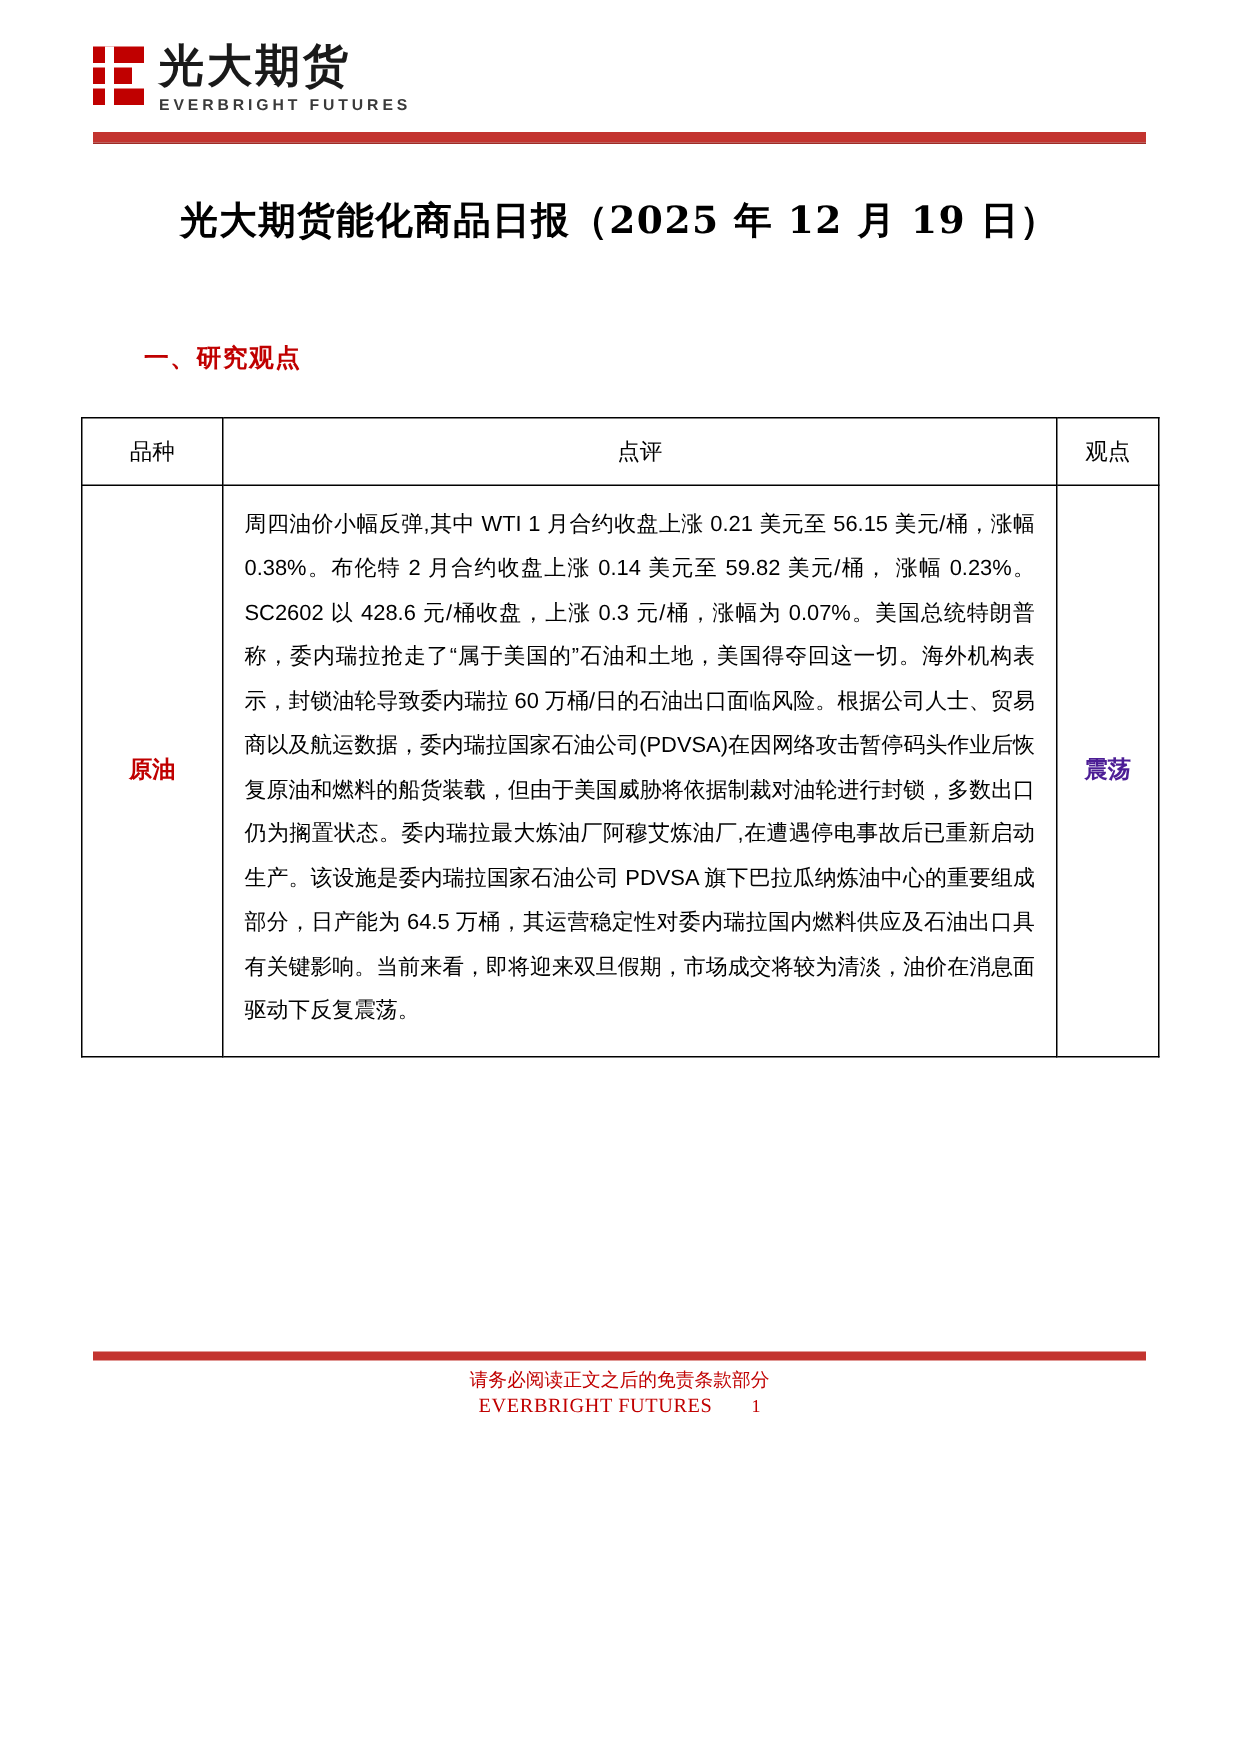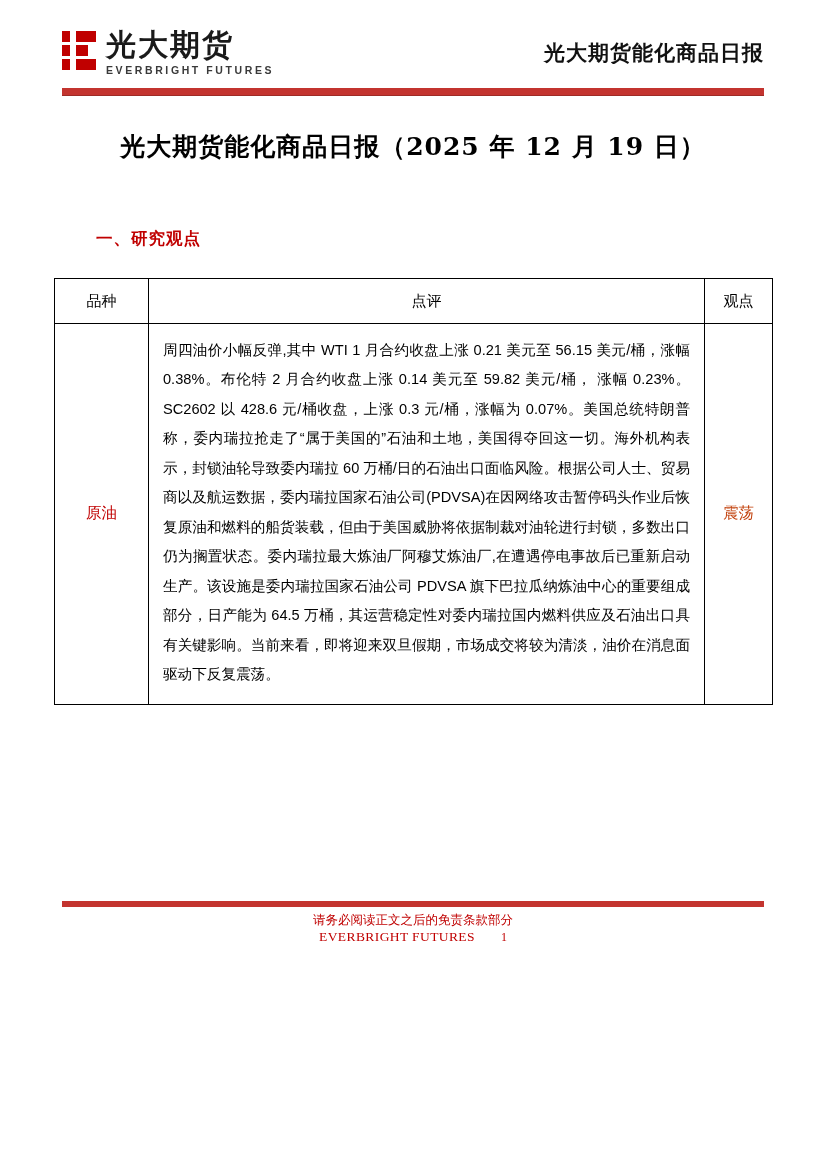--- a/index.html
+++ b/index.html
@@ -157,25 +157,25 @@
     color: #000;
   }
   col.c-variety { width: 94px; }
   col.c-comment { width: 556px; }
   col.c-view { width: 68px; }
 
   td.variety, td.viewcol {
     text-align: center;
     font-family: "DejaVu Sans", sans-serif;
     font-size: 15.5px;
-    font-weight: normal;
+    font-weight: bold;
     color: #c00000;
   }
   td.viewcol {
-    color: #c2410c;
+    color: #4c1d95;
   }
   td.comment {
     padding: 12px 14px 14px 14px;
     font-family: Liberation Sans, sans-serif;
     font-size: 14.6px;
     line-height: 2.02;
     text-align: justify;
     text-justify: inter-ideograph;
     color: #000;
   }
@@ -233,21 +233,20 @@
         <div class="bar b1"></div>
         <div class="bar b2"></div>
         <div class="bar b3"></div>
         <div class="notch"></div>
       </div>
       <div class="brand-text">
         <div class="brand-cn">光大期货</div>
         <div class="brand-en">EVERBRIGHT FUTURES</div>
       </div>
     </div>
-    <div class="header-title">光大期货能化商品日报</div>
   </div>
   <div class="header-rule"></div>
   <div class="header-rule2"></div>
 
   <div class="doc-title">光大期货能化商品日报（2025 年 12 月 19 日）</div>
 
   <div class="section-heading">一、研究观点</div>
 
   <div class="table-wrap">
     <table class="view">

